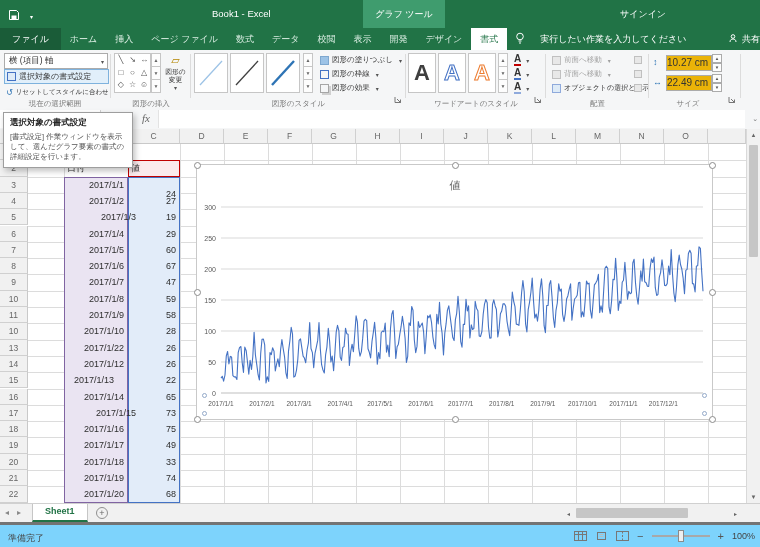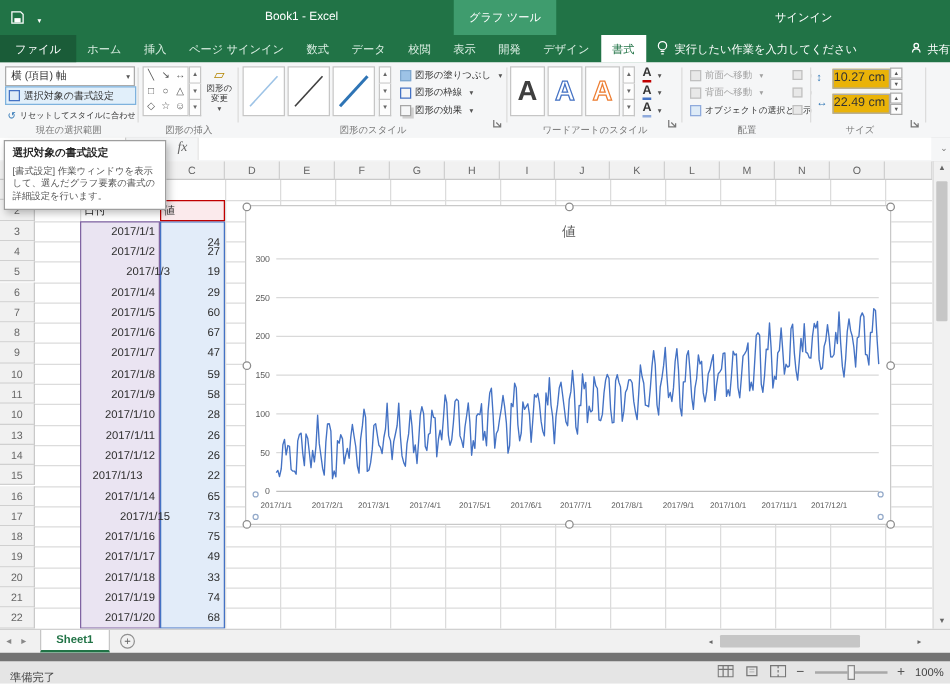--- a/index.html
+++ b/index.html
@@ -11,21 +11,21 @@
   .qat{position:absolute;left:8px;top:7px;display:flex;gap:7px;align-items:center;}
   .doc-title{position:absolute;left:212px;top:8px;font-size:9.5px;color:#fff;}
   .ctxhdr{position:absolute;left:363px;top:0;width:82px;height:28px;background:var(--ctx);
           color:#fff;font-size:9px;text-align:center;line-height:28px;white-space:nowrap;overflow:hidden;}
   .signin{position:absolute;left:620px;top:8px;font-size:9px;color:#fff;}
   
   .tabrow{position:absolute;left:0;top:28px;right:0;height:22px;background:var(--green);display:flex;align-items:stretch;}
   .tab{padding:0 9px;line-height:22px;font-size:9px;color:#DFEee7;color:#DCEFE4;white-space:nowrap;}
   .tab.file{background:#1A5C38;color:#fff;padding:0 12px;}
   .tab.active{background:#fff;color:var(--green);}
-  .tellme{display:flex;align-items:center;gap:5px;color:#fff;font-size:9px;margin-left:8px;white-space:nowrap;}
+  .tellme{display:flex;align-items:center;gap:15px;color:#fff;font-size:9px;margin-left:8px;white-space:nowrap;}
   .share{margin-left:auto;display:flex;align-items:center;gap:4px;color:#fff;font-size:9px;padding-right:0;white-space:nowrap;}
   
   .ribbon{position:absolute;left:0;top:50px;right:0;height:60px;background:#F5F6F7;border-bottom:1px solid #D5D5D5;}
   .rsep{position:absolute;top:4px;bottom:12px;width:1px;background:#DCDCDC;}
   .grouplabel{position:absolute;bottom:1px;font-size:7.5px;color:#777;text-align:center;white-space:nowrap;overflow:hidden;}
   .combo{position:absolute;height:14px;background:#fff;border:1px solid #ABABAB;display:flex;align-items:center;}
   .combo-txt{flex:1;font-size:8.5px;padding-left:4px;white-space:nowrap;overflow:hidden;}
   .caret{font-size:6px;color:#555;padding:0 3px;flex:none;}
   .rbtn{position:absolute;height:14px;display:flex;align-items:center;gap:3px;padding-left:2px;overflow:hidden;}
   .rbtn.hovered{background:#E1EFFA;border:1px solid #7EB2DD;height:13px;}
@@ -82,21 +82,21 @@
   
   .tabstrip{position:absolute;left:0;top:503px;right:0;height:19px;background:#F1F1F1;border-top:1px solid #D0D0D0;box-sizing:border-box;z-index:8;}
   .navarr{position:absolute;top:0;font-size:8px;color:#888;line-height:18px;}
   .stab{position:absolute;left:32px;top:0;height:18px;background:#fff;border-left:1px solid #C6C6C6;border-right:1px solid #C6C6C6;
         border-bottom:2px solid var(--green);box-sizing:border-box;color:var(--green);font-weight:bold;font-size:9px;line-height:15px;padding:0 12px;}
   .addsheet{position:absolute;left:96px;top:3px;width:12px;height:12px;border:1px solid #909090;border-radius:50%;
             font-size:9px;line-height:11px;text-align:center;color:#666;box-sizing:border-box;}
   .hscroll{position:absolute;left:560px;top:2px;width:184px;height:14px;background:#F1F1F1;}
   .hthumb{position:absolute;left:16px;top:2px;width:112px;height:10px;background:#C6C6C6;border-radius:1px;}
   
-  .statusbar{position:absolute;left:0;top:522px;right:0;bottom:0;background:#e5e5e5;border-top:7px solid #737373;box-sizing:border-box;}
+  .statusbar{position:absolute;left:0;top:522px;right:0;bottom:0;background:#7dd3fc;border-top:3px solid #737373;box-sizing:border-box;}
   .mode{position:absolute;left:8px;top:7px;font-size:9px;color:#444;}
   .sright{position:absolute;right:5px;top:0;height:100%;display:flex;align-items:center;gap:8px;}
   .zglyph{font-size:11px;color:#555;}
   .ztrack{position:relative;width:58px;height:2px;background:#A8A8A8;}
   .ztick{position:absolute;left:50%;top:-2px;width:1px;height:6px;background:#A8A8A8;}
   .zthumb{position:absolute;left:26px;top:-5px;width:6px;height:12px;background:#EFEFEF;border:1px solid #8A8A8A;box-sizing:border-box;}
   .zoomtxt{font-size:9px;color:#444;}
   
   .tooltip{position:absolute;left:3px;top:112px;width:130px;background:#fff;border:1px solid #9E9E9E;
            box-shadow:2px 3px 6px rgba(0,0,0,.25);z-index:60;padding:4px 6px 5px;box-sizing:border-box;}
@@ -121,21 +121,21 @@
     <div class="doc-title">Book1 - Excel</div>
     <div class="ctxhdr">グラフ ツール</div>
     <div class="signin">サインイン</div>
   </div>
 
   <div class="tabrow">
     <div id="tabs" style="display:flex;">
         <div class="tab file">ファイル</div>
         <div class="tab">ホーム</div>
         <div class="tab">挿入</div>
-        <div class="tab">ページ サインイン</div>
+        <div class="tab">ページ ファイル</div>
         <div class="tab">数式</div>
         <div class="tab">データ</div>
         <div class="tab">校閲</div>
         <div class="tab">表示</div>
         <div class="tab">開発</div>
         <div class="tab">デザイン</div>
         <div class="tab active">書式</div>
       </div>
     <div class="tellme">
       <span>
@@ -418,21 +418,21 @@
       <div class="cell num" style="left:64px;top:129.1px;width:60px;">2017/1/6</div>
       <div class="cell num" style="left:128px;top:129.1px;width:48px;">67</div>
       <div class="cell num" style="left:64px;top:145.4px;width:60px;">2017/1/7</div>
       <div class="cell num" style="left:128px;top:145.4px;width:48px;">47</div>
       <div class="cell num" style="left:64px;top:161.70000000000002px;width:60px;">2017/1/8</div>
       <div class="cell num" style="left:128px;top:161.70000000000002px;width:48px;">59</div>
       <div class="cell num" style="left:64px;top:178px;width:60px;">2017/1/9</div>
       <div class="cell num" style="left:128px;top:178px;width:48px;">58</div>
       <div class="cell num" style="left:64px;top:194.3px;width:60px;">2017/1/10</div>
       <div class="cell num" style="left:128px;top:194.3px;width:48px;">28</div>
-      <div class="cell num" style="left:64px;top:210.6px;width:60px;">2017/1/11</div>
+      <div class="cell num" style="left:64px;top:210.6px;width:60px;">2017/1/22</div>
       <div class="cell num" style="left:128px;top:210.6px;width:48px;">26</div>
       <div class="cell num" style="left:64px;top:226.9px;width:60px;">2017/1/12</div>
       <div class="cell num" style="left:128px;top:226.9px;width:48px;">26</div>
       <div class="cell num" style="left:64px;top:243.20000000000002px;width:60px;text-align:center;">2017/1/13</div>
       <div class="cell num" style="left:128px;top:243.20000000000002px;width:48px;">22</div>
       <div class="cell num" style="left:64px;top:259.5px;width:60px;">2017/1/14</div>
       <div class="cell num" style="left:128px;top:259.5px;width:48px;">65</div>
       <div class="cell num" style="left:64px;top:275.8px;width:60px;padding-left:12px;">2017/1/15</div>
       <div class="cell num" style="left:128px;top:275.8px;width:48px;">73</div>
       <div class="cell num" style="left:64px;top:292.1px;width:60px;">2017/1/16</div>

